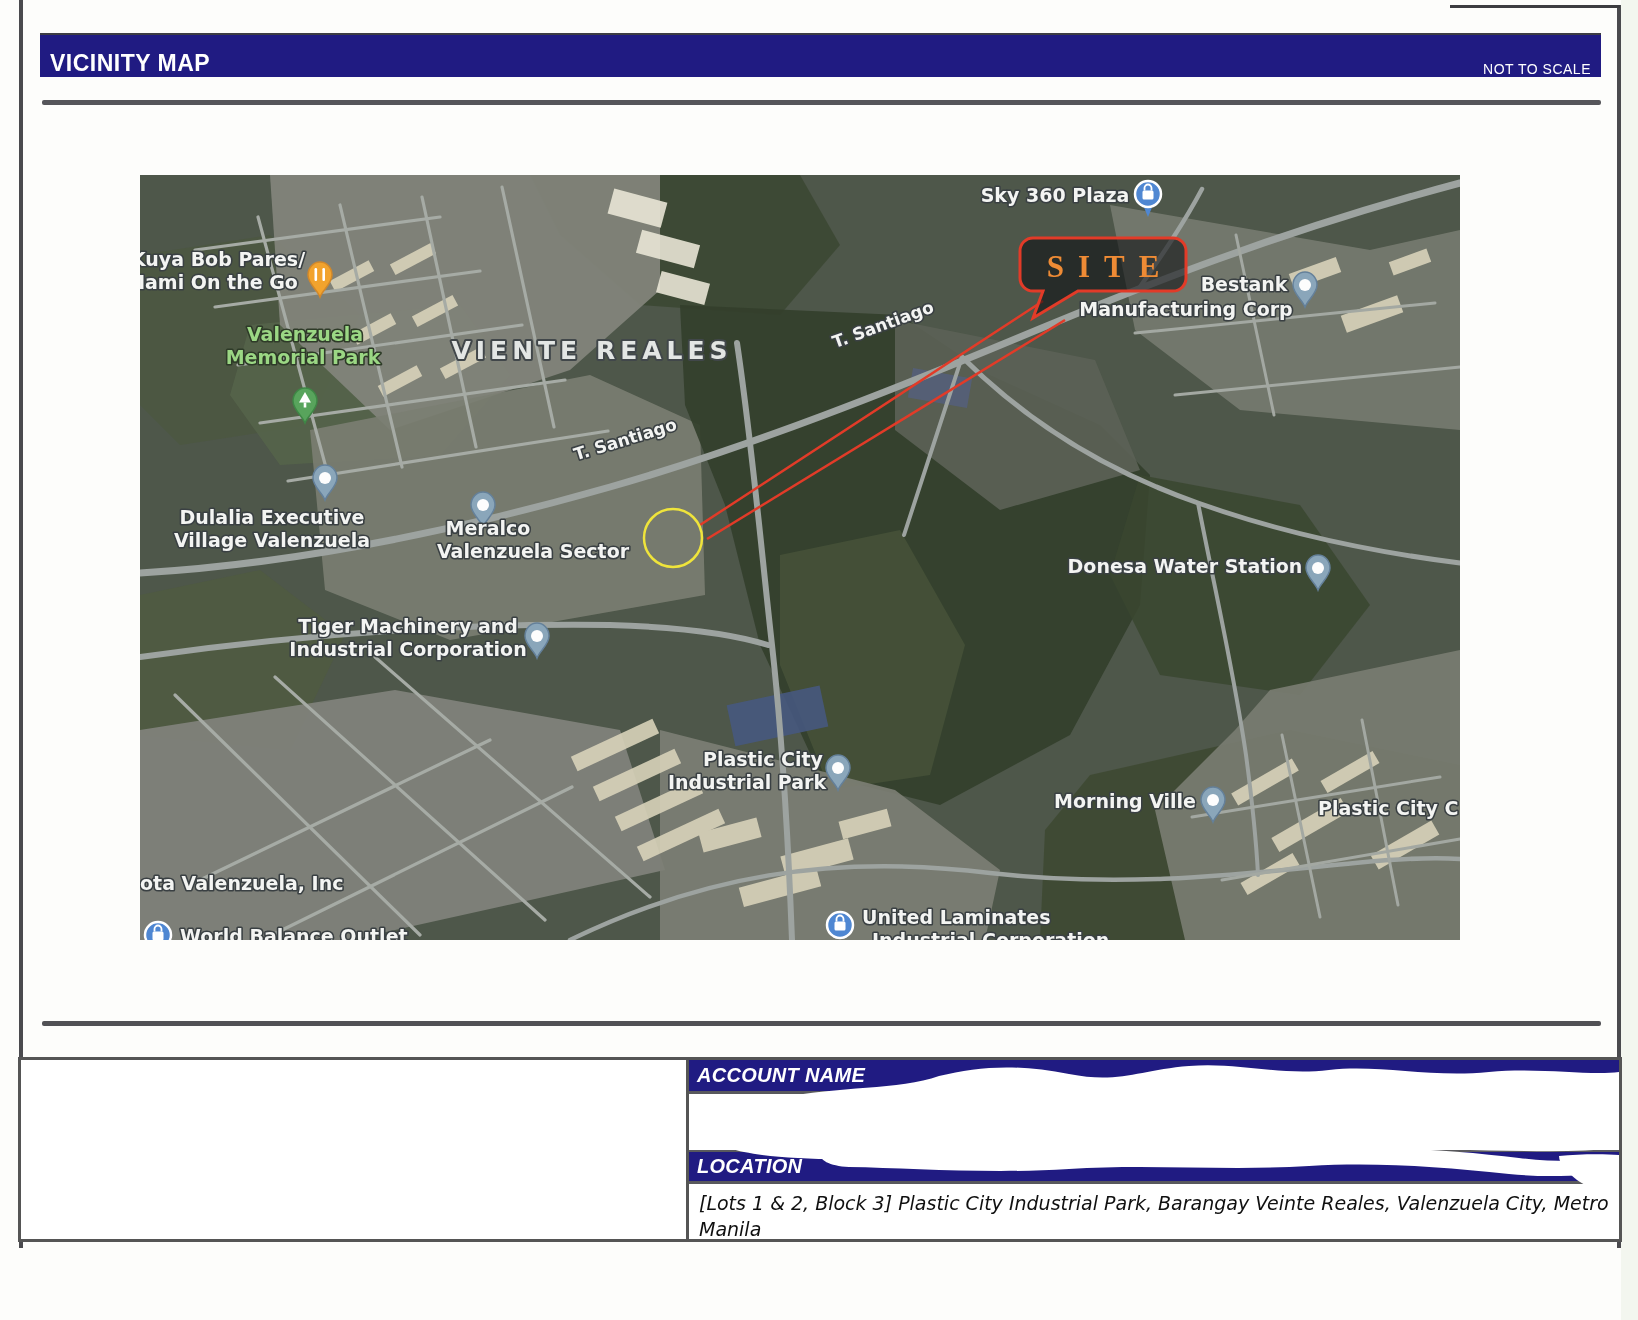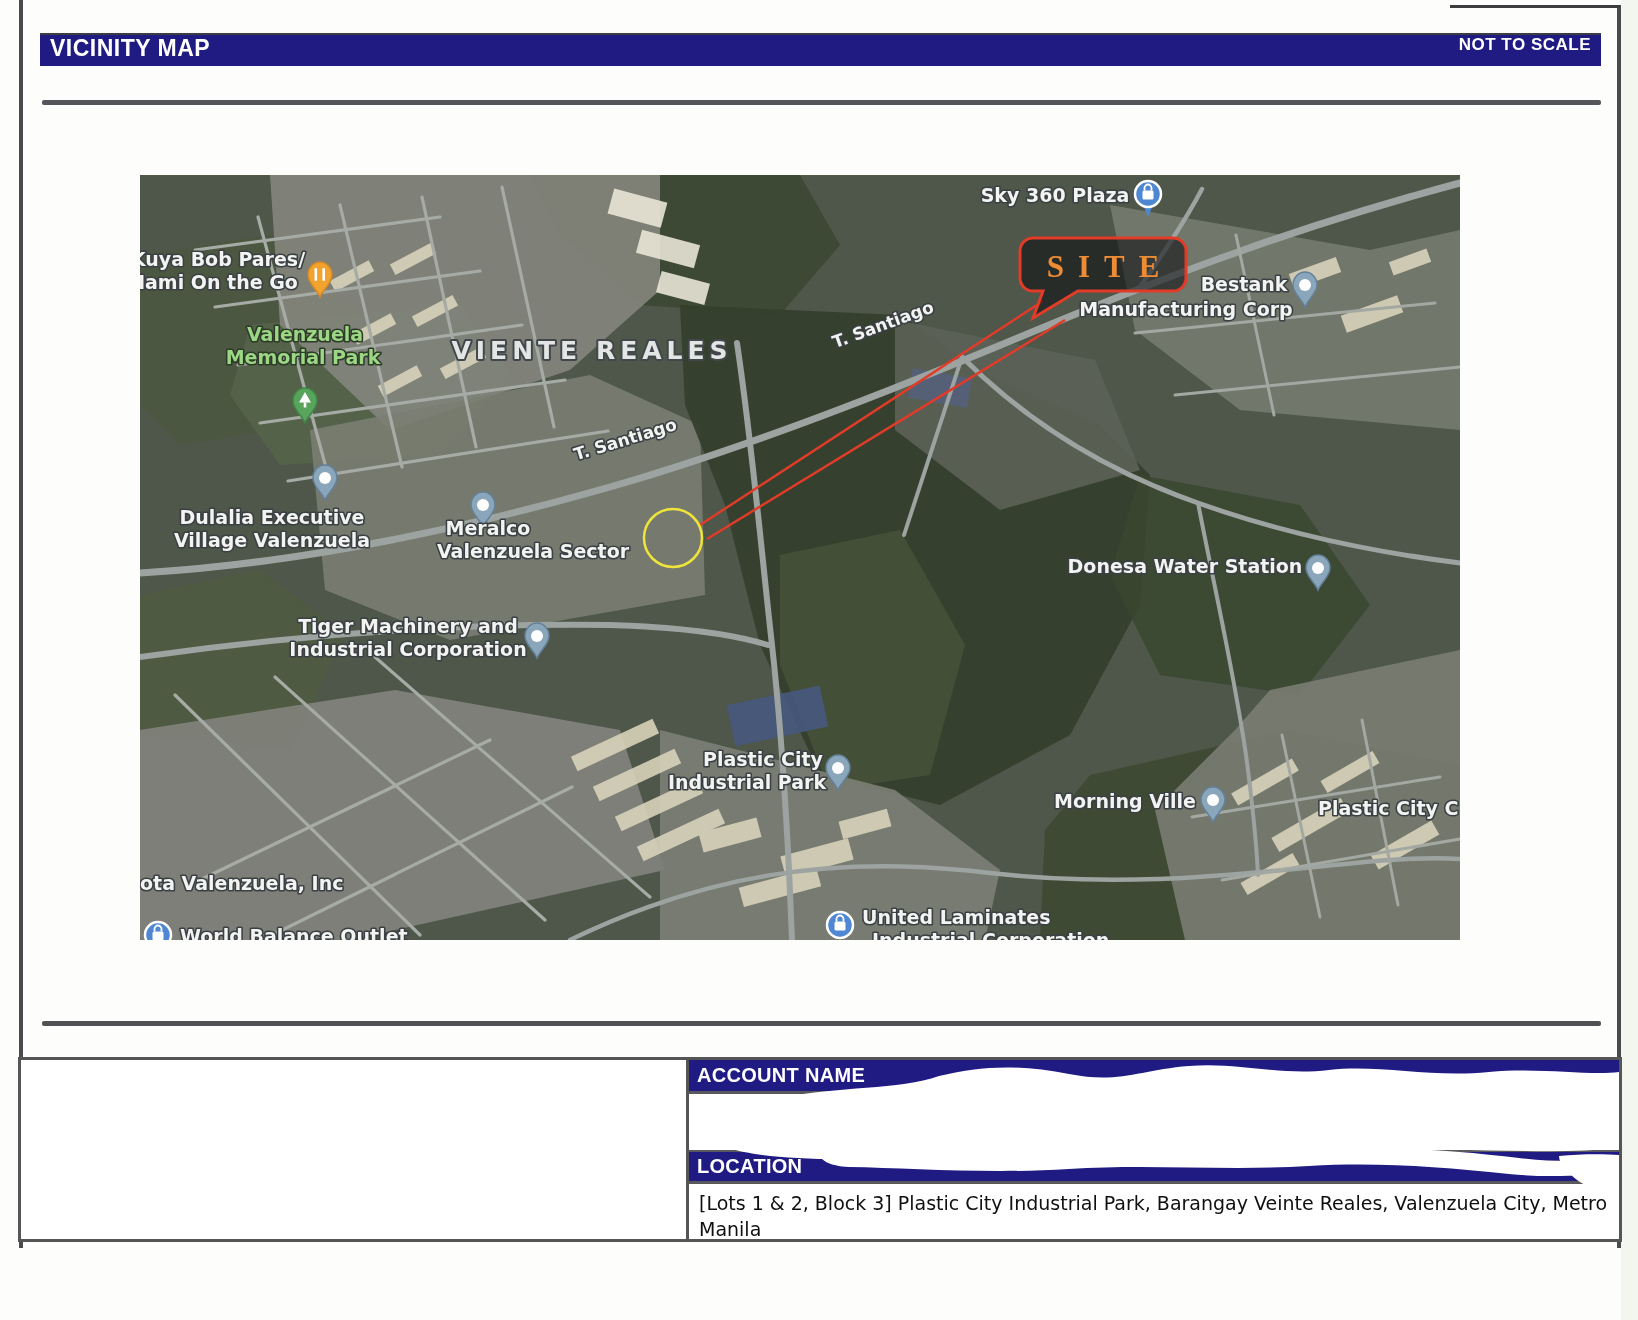--- a/index.html
+++ b/index.html
@@ -3,42 +3,42 @@
 <meta charset="utf-8">
 <style>
   html,body{margin:0;padding:0;background:#ffffff;}
   .page{position:relative;width:1638px;height:1320px;background:#fdfdfb;overflow:hidden;
         font-family:"Liberation Sans",sans-serif;}
   .vline{position:absolute;background:#4a4a4e;}
   .border-left{left:19px;top:0;width:4px;height:1248px;}
   .border-right{left:1617px;top:5px;width:4px;height:1243px;}
   .right-margin{position:absolute;left:1621px;top:0;width:17px;height:1320px;background:#f3f6ef;}
   .top-right-line{position:absolute;left:1450px;top:5px;width:170px;height:3px;background:#3d3d41;}
-  .header-bar{position:absolute;left:40px;top:33px;width:1561px;height:33px;background:#201b82;
+  .header-bar{position:absolute;left:40px;top:33px;width:1561px;height:44px;background:#201b82;
       border-top:2px solid #3c3c44;box-sizing:border-box;display:flex;justify-content:space-between;
-      align-items:flex-start;padding:0 10px;}
+      align-items:flex-end;padding:0 10px;}
   .header-bar .title{color:#fff;font-weight:bold;font-size:23px;letter-spacing:.5px;}
-  .header-bar .scale-note{color:#fff;font-weight:bold;font-size:17px;letter-spacing:.5px;}
+  .header-bar .scale-note{color:#fff;font-weight:normal;font-size:14px;letter-spacing:.5px;}
   .rule{position:absolute;left:42px;width:1559px;height:5px;background:#56565a;border-radius:2px;}
   .rule-top{top:100px;}
   .rule-bottom{top:1021px;background:#515155;}
   .map-wrap{position:absolute;left:140px;top:175px;width:1320px;height:765px;background:#4e574a;}
   .map-wrap svg{display:block;width:100%;height:100%;}
 
   .mlabel{font-family:"DejaVu Sans",sans-serif;font-weight:600;font-size:19px;fill:#f3f4f2;
       stroke:#3a4043;stroke-width:3.2px;paint-order:stroke;stroke-linejoin:round;text-anchor:middle;}
   .mlabel.start{text-anchor:start;}
   .mlabel.green{fill:#9bd784;stroke:#2e3b28;}
   .mlabel.area{font-size:25px;letter-spacing:5px;fill:#e3e6e4;stroke:#41474a;stroke-width:4px;font-weight:700;}
   .mlabel.road{font-size:17px;}
   .site-text{font-family:"Liberation Serif",serif;font-weight:bold;font-size:31px;letter-spacing:14px;
       fill:#ee8b35;text-anchor:middle;}
 
   .bottom-block{position:absolute;left:18px;top:1057px;width:1604px;height:185px;border:3px solid #555;
-      box-sizing:border-box;display:flex;background:#fff;}
+      box-sizing:border-box;display:flex;background:#fff;font-style:italic;}
   .cell-left{width:668px;border-right:3px solid #555;box-sizing:border-box;background:#fff;}
   .cell-right{flex:1;position:relative;background:#fff;overflow:hidden;}
   .bar{height:34px;background:#201b82;color:#fff;font-weight:bold;font-size:20px;display:flex;
       align-items:center;padding-left:8px;box-sizing:border-box;letter-spacing:.3px;}
   .account-bar{border-bottom:3px solid #59595d;}
   .value-row{height:56px;background:#fff;}
   .location-bar{border-top:2px solid #59595d;border-bottom:3px solid #59595d;}
   .address{padding:7px 10px 0 10px;font-family:"DejaVu Sans",sans-serif;
       font-size:19px;color:#101010;line-height:1.35;}
   .redaction{position:absolute;left:0;top:0;width:100%;height:100%;pointer-events:none;}

